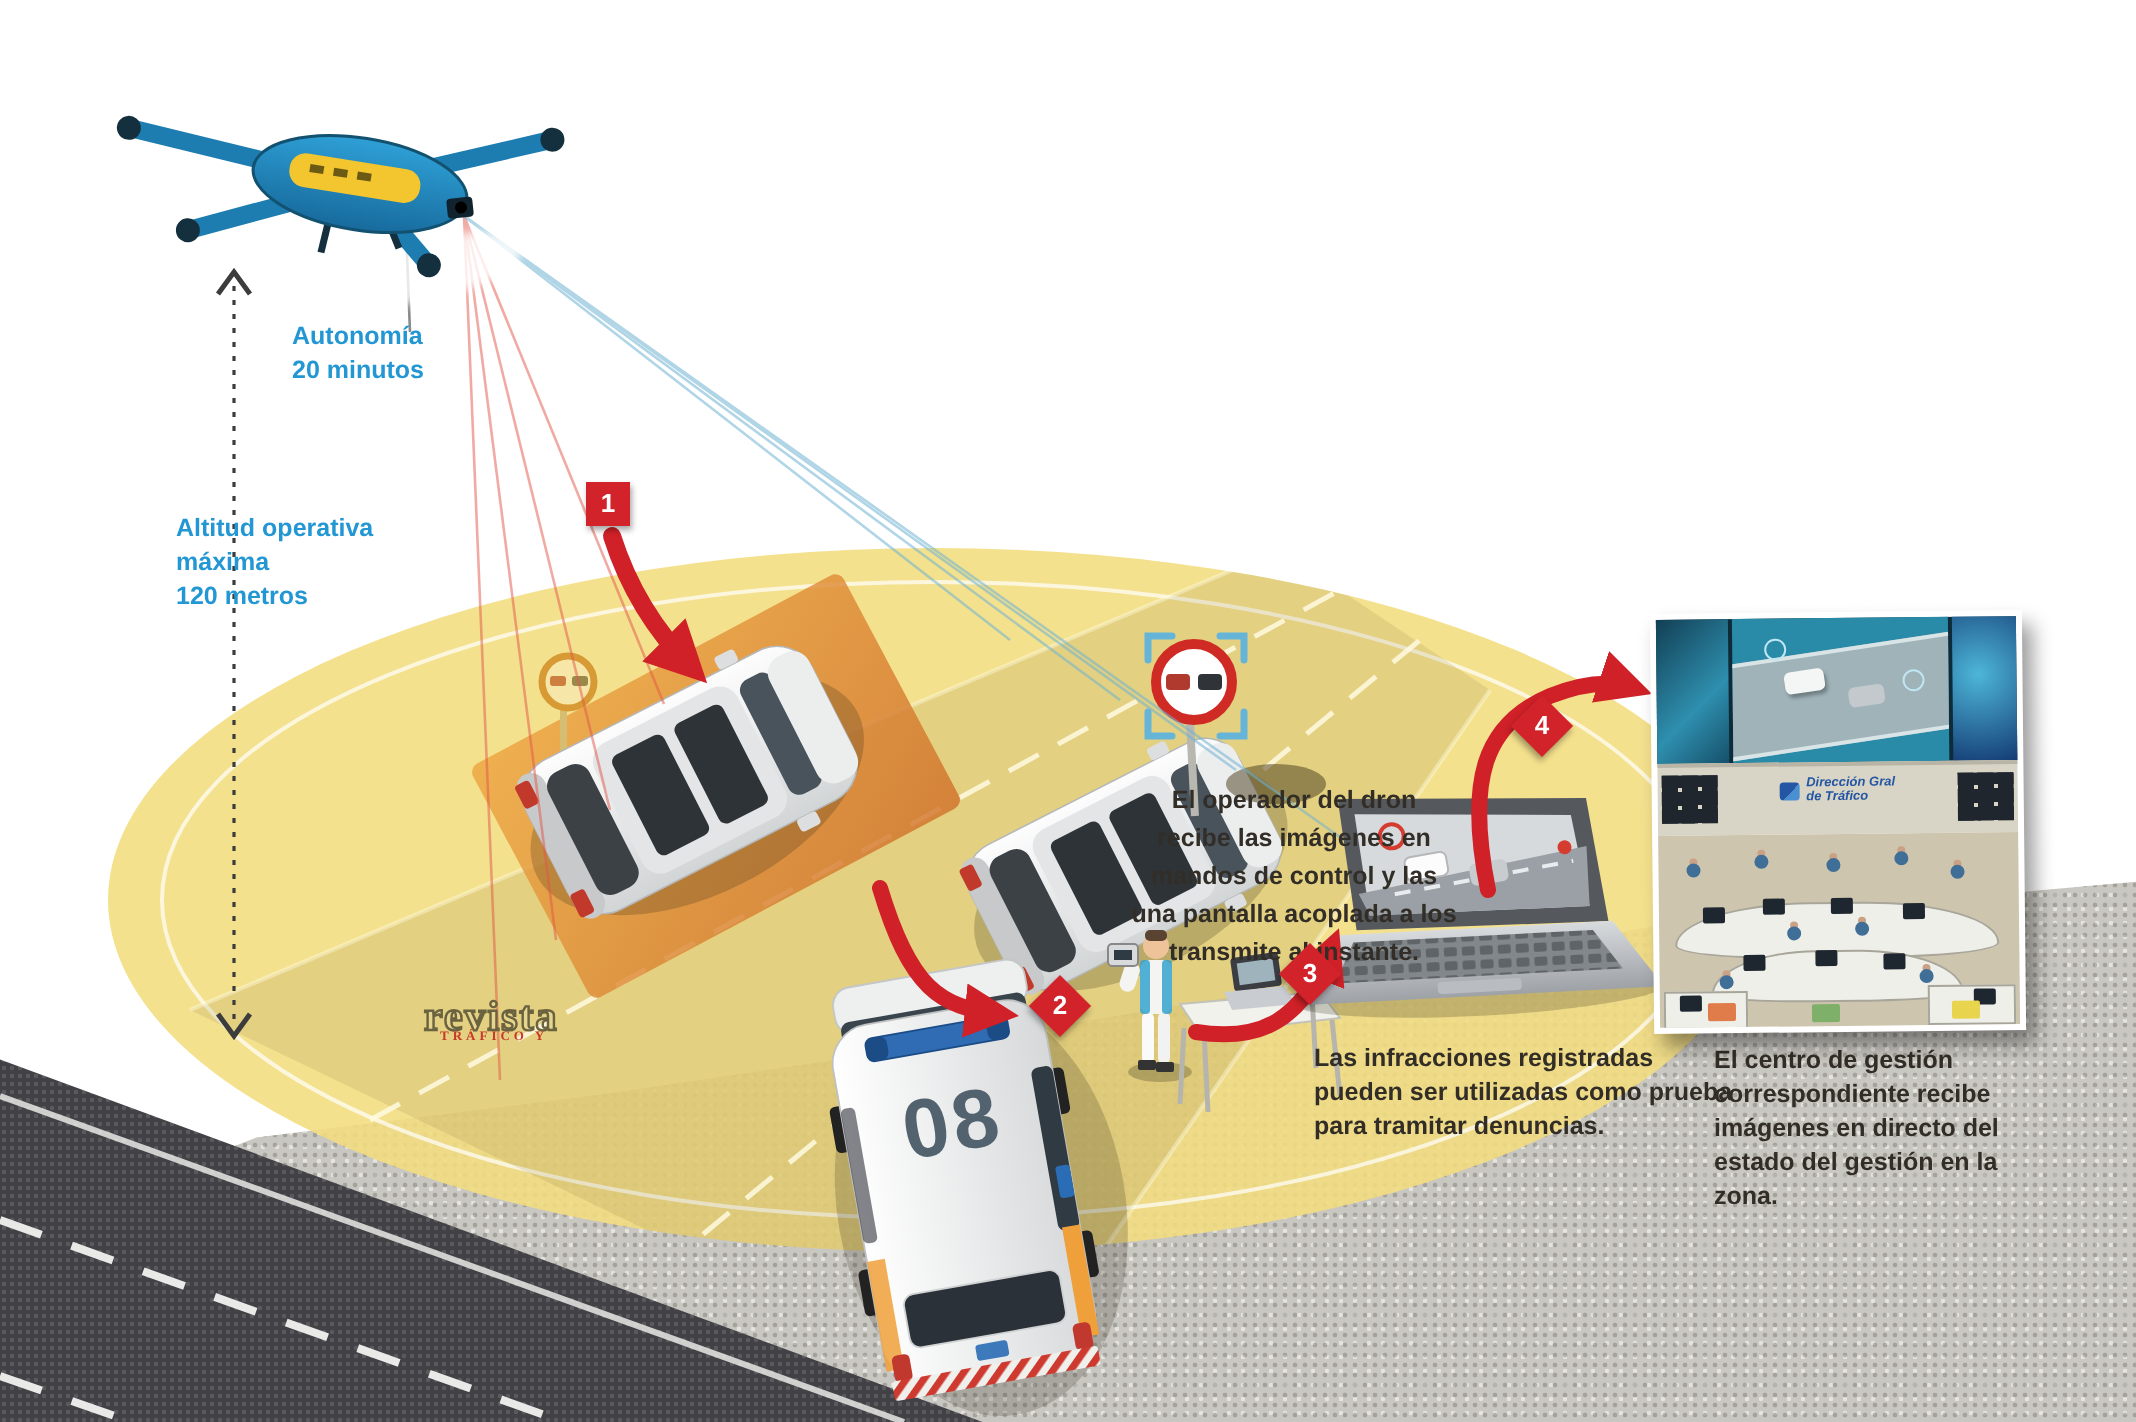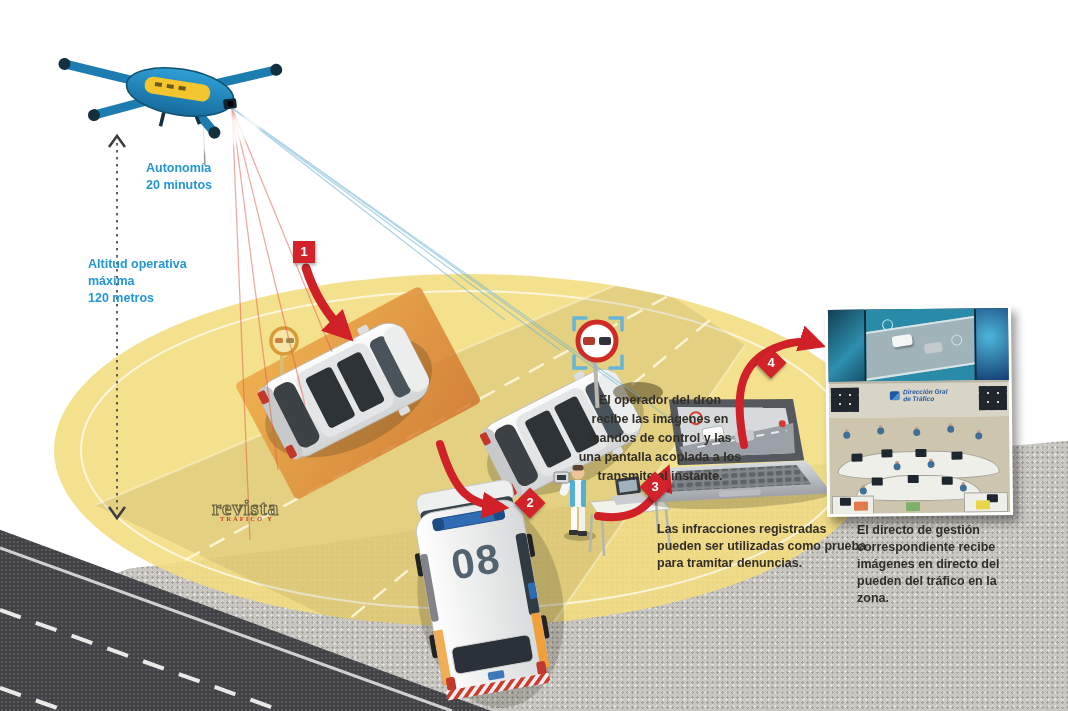--- a/index.html
+++ b/index.html
@@ -327,45 +327,45 @@
     <div class="light">máxima</div>
     <div>120 metros</div>
   </div>
 
   <div class="badge square" style="left:293px;top:241px">
     <span class="n">1</span></div>
 
   <div class="badge diamond" style="left:519px;top:492px">
     <span class="n">2</span>
     </div>
-  <div class="txt center" style="left:571px;top:391px;width:178px">
+  <div class="txt center" style="left:558px;top:391px;width:178px">
     <div>El operador del dron</div>
       <div>recibe las imágenes en</div>
       <div>mandos de control y las</div>
     <div>una pantalla acoplada a los</div>
       <div>transmite al instante.</div>
   </div>
 
   <div class="badge diamond" style="left:644px;top:476px">
     <span class="n">3</span>
     </div>
   <div class="txt" style="left:657px;top:521px;width:220px">
     <div>Las infracciones registradas</div>
       <div>pueden ser utilizadas como prueba</div>
       <div>para tramitar denuncias.</div>
   </div>
 
   <div class="badge diamond" style="left:760px;top:352px">
     <span class="n">4</span>
     </div>
   <div class="txt" style="left:857px;top:522px;width:150px">
-    <div>El directo de gestión</div>
+    <div>El centro de gestión</div>
       <div>correspondiente recibe</div>
       <div>imágenes en directo del</div>
-    <div>pueden del tráfico en la</div>
+    <div>estado del gestión en la</div>
       <div>zona.</div>
   </div>
 
   <div class="logo">
     <div class="logo-revista">revista</div>
     <div class="logo-mid">TRÁFICO Y</div>
   </div>
 
   <div class="photo">
     <div class="wallscr">

